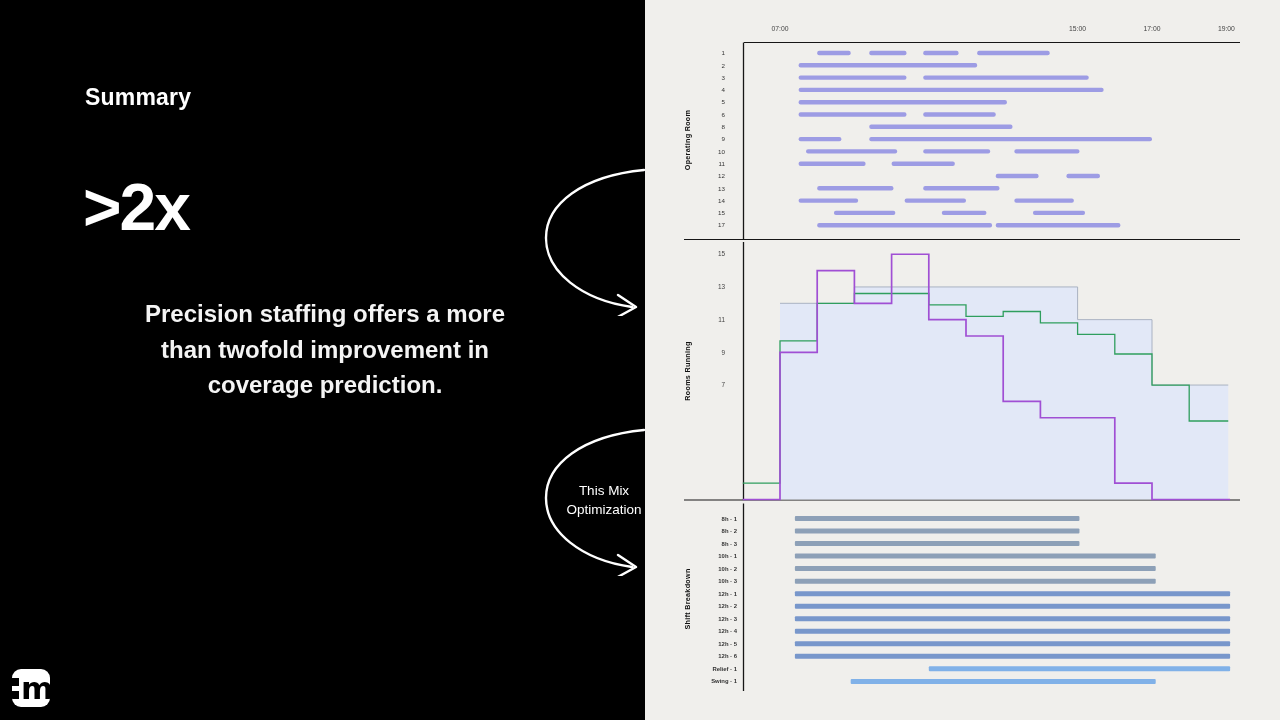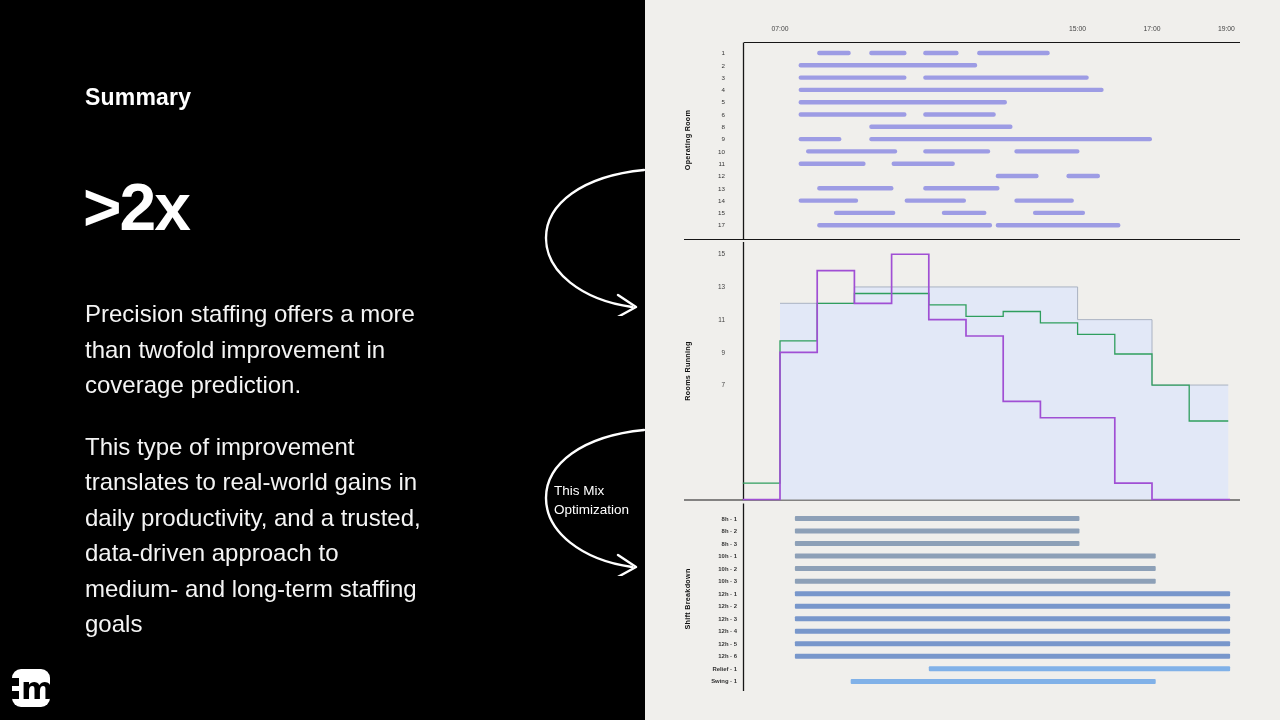--- a/index.html
+++ b/index.html
@@ -1,22 +1,22 @@
 <!DOCTYPE html>
 <html><head>
 <meta charset="utf-8">
 <style>
   html,body{margin:0;padding:0;background:#222;}
   .slide{position:relative;width:1280px;height:720px;overflow:hidden;
          font-family:"Liberation Sans",sans-serif;background:#f0efec;}
-  .left{position:absolute;left:0;top:0;width:645px;height:720px;background:#000;color:#fff;}
+  .left{position:absolute;left:0;top:0;width:645px;height:720px;background:#000;color:#fff;text-align:center;}
   .summary{position:absolute;left:85px;top:84px;font-size:23px;font-weight:700;letter-spacing:.2px;}
   .stat{position:absolute;left:83px;top:134px;font-size:66px;font-weight:700;letter-spacing:-2px;line-height:1;margin-top:40px;}
   .body{position:absolute;left:85px;top:296px;width:480px;color:#f4f4f4;}
-  .body p{margin:0;font-size:24px;line-height:35.5px;font-weight:400;white-space:pre-line;}
+  .body p{margin:0;font-size:24px;line-height:35.5px;font-weight:700;white-space:pre-line;}
   .body p + p{margin-top:26px;}
   .arrow-svg{position:absolute;width:112px;height:152px;}
   .arrow-label{position:absolute;width:100px;font-size:13.5px;line-height:19px;color:#fff;white-space:pre-line;}
   #arrow1{left:534px;top:164px;} #label1{left:554px;top:221px;}
   #arrow2{left:534px;top:424px;} #label2{left:554px;top:481px;}
   .logo{position:absolute;left:12px;top:669px;width:38px;height:38px;background:#fff;border-radius:9px;overflow:hidden;}
   .logo .m{position:absolute;left:9px;top:1px;font-size:31px;font-weight:700;color:#000;
            font-family:"DejaVu Sans","Liberation Sans",sans-serif;}
   .logo .notch{position:absolute;left:0;width:7px;height:8px;background:#000;}
   .logo .n1{top:9px;} .logo .n2{top:22px;}
@@ -27,26 +27,20 @@
 <body>
 
 <div class="slide">
   <div class="left">
     <div class="summary">Summary</div>
     <div class="stat">&gt;2x</div>
     <div class="body">
       <p>Precision staffing offers a more
 than twofold improvement in
 coverage prediction.</p>
-      <p>This type of improvement
-translates to real-world gains in
-daily productivity, and a trusted,
-data-driven approach to
-medium- and long-term staffing
-goals</p>
     </div>
 
     <svg id="arrow1" class="arrow-svg" viewBox="0 0 112 152">
       <path d="M 110 6 C 48 12 12 40 12 74 C 12 108 48 136 98 143" fill="none" stroke="#ffffff" stroke-width="2.4" stroke-linecap="round"></path>
       <path d="M 84 131 L 102 143 L 82 154" fill="none" stroke="#ffffff" stroke-width="2.4" stroke-linecap="round" stroke-linejoin="round"></path>
     </svg>
 
     <svg id="arrow2" class="arrow-svg" viewBox="0 0 112 152">
       <path d="M 110 6 C 48 12 12 40 12 74 C 12 108 48 136 98 143" fill="none" stroke="#ffffff" stroke-width="2.4" stroke-linecap="round"></path>
       <path d="M 84 131 L 102 143 L 82 154" fill="none" stroke="#ffffff" stroke-width="2.4" stroke-linecap="round" stroke-linejoin="round"></path>

